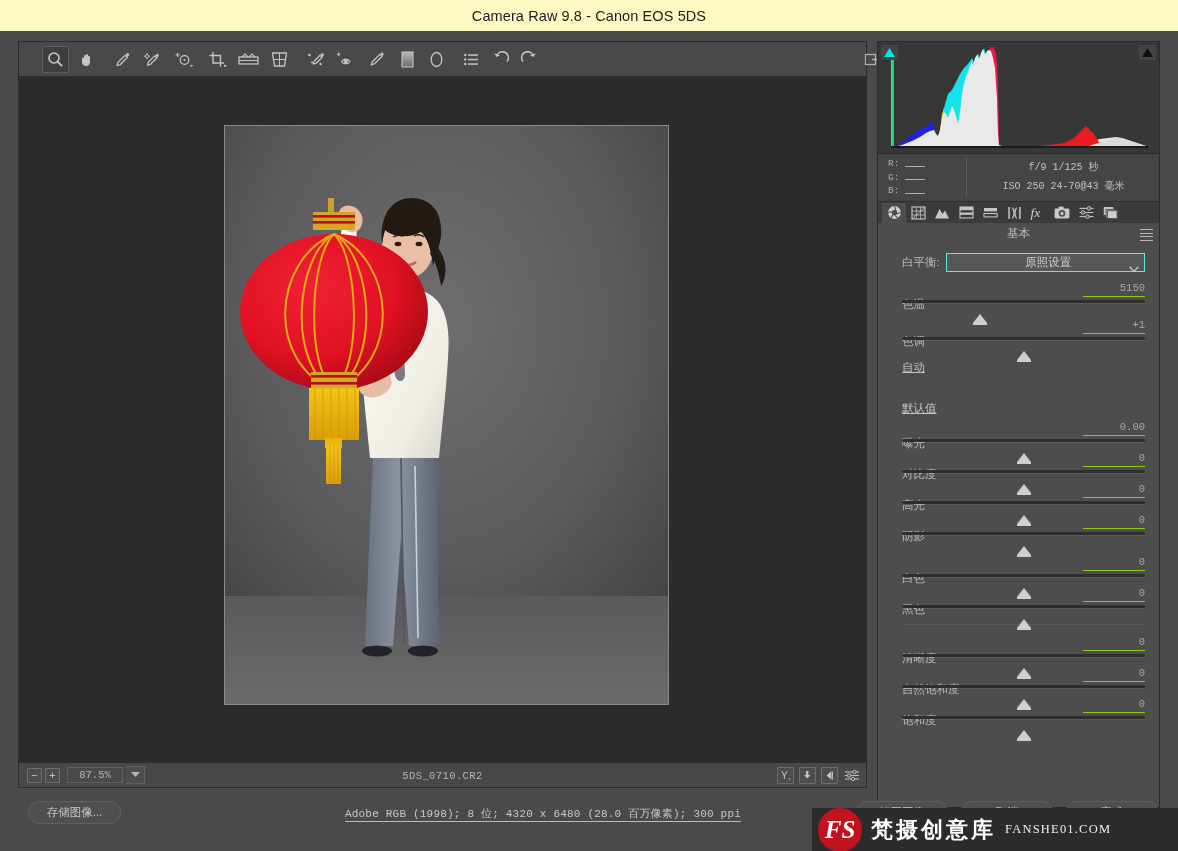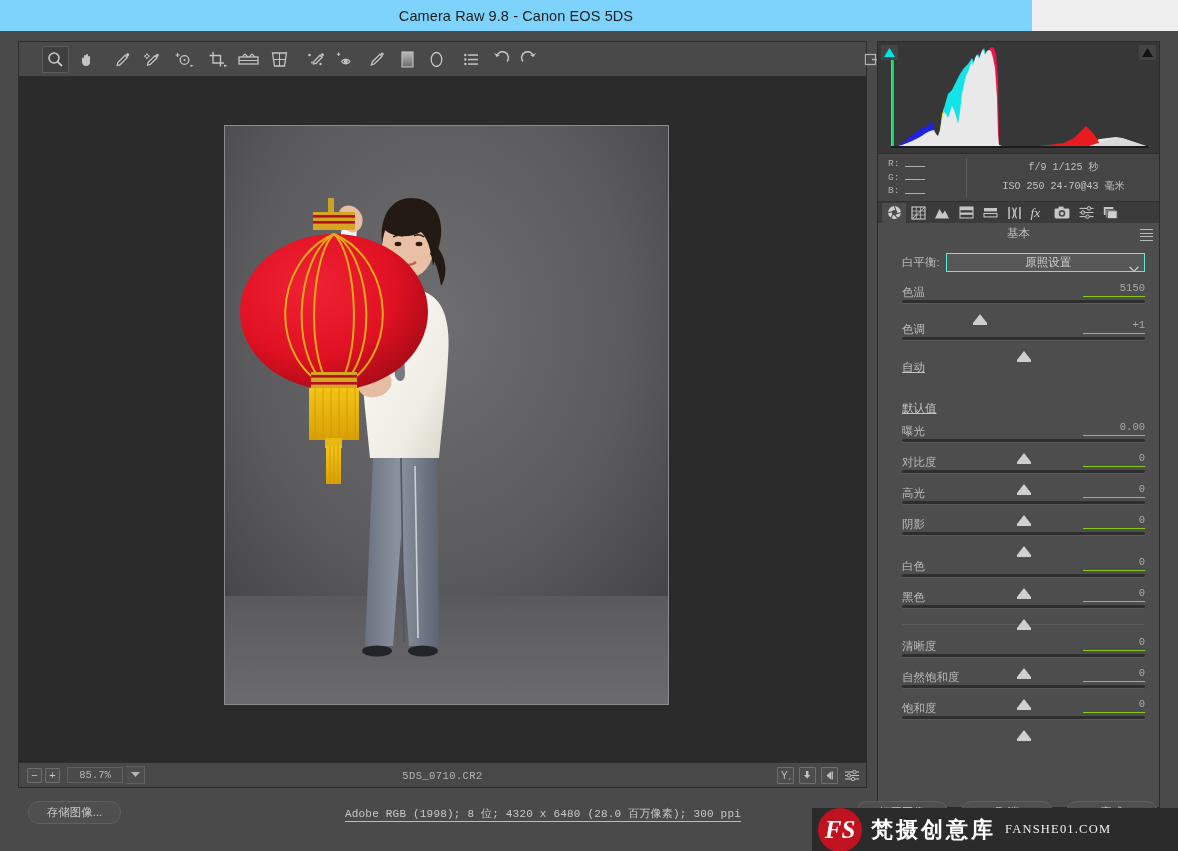--- a/index.html
+++ b/index.html
@@ -6,22 +6,22 @@
   body{
     width:1178px;height:851px;overflow:hidden;
     background:#4a4a4a;
     font-family:"Liberation Sans","DejaVu Sans",sans-serif;
     -webkit-font-smoothing:antialiased;
   }
   #app{position:relative;width:1178px;height:851px;background:#efefef;}
 
   
   .titlebar{
-    position:absolute;left:0;top:0;width:1032px;height:31px;
-    background:#7dd3fc;border-bottom:1px solid #d8d8d8;
+    position:absolute;left:0;top:0;width:1178px;height:31px;
+    background:#fef9c3;border-bottom:1px solid #d8d8d8;
     display:flex;align-items:center;justify-content:center;
   }
   .titlebar .ttl{font-size:14.5px;color:#1d1d1d;letter-spacing:.1px;}
 
   
   .raw{
     position:absolute;left:0;top:31px;width:1178px;height:820px;
     background:#4a4a4a;
   }
 
@@ -144,21 +144,21 @@
     flex:1;margin-left:6px;height:19px;background:#575757;border:1px solid #5eead4;
     box-sizing:border-box;display:flex;align-items:center;position:relative;
     padding-left:6px;
     justify-content:center;
   }
   .wbselect span{color:#cfcfcf;font-size:11.5px;}
   .wbcaret{position:absolute;right:5px;top:5px;}
 
   
   .srow{margin-top:9px;position:relative;height:28px;}
-  .srow .lab{position:absolute;left:0;top:4px;color:#b9b9b9;font-size:11.5px;}
+  .srow .lab{position:absolute;left:0;top:16px;color:#b9b9b9;font-size:11.5px;}
   .srow .val{
     position:absolute;right:0;top:1px;width:62px;text-align:right;
     color:#a9a9a9;font-size:10.5px;
     font-family:"Liberation Mono","DejaVu Sans Mono",monospace;
     border-bottom:1px solid #84cc16;padding-bottom:2px;
   }
   .track{
     position:absolute;left:0;right:0;top:19px;height:3px;
     background:#2e2e2e;border-radius:2px;
     box-shadow:0 1px 0 rgba(255,255,255,.08);
@@ -482,21 +482,21 @@
                 </g>
             </g>
           </svg>
         </div>
       </div>
 
       <div class="statusbar">
         <div class="zoombox">
           <div class="sqbtn">−</div>
           <div class="sqbtn">+</div>
-          <div class="zoomfield">85.7%</div>
+          <div class="zoomfield">87.5%</div>
           <div class="zoomcaret">
             <svg width="9" height="6" viewBox="0 0 9 6">
                 <path d="M0 0l4.5 5L9 0z" fill="#b5b5b5"></path>
               </svg>
           </div>
         </div>
         <div class="filename">5DS_0710.CR2</div>
         <div class="navbtns">
           <div class="navb">
             <svg width="13" height="13" viewBox="0 0 13 13">

